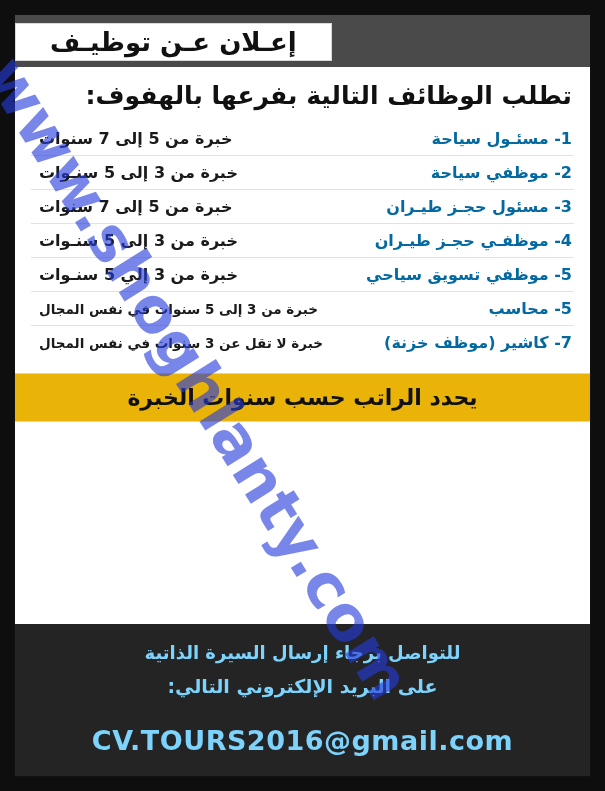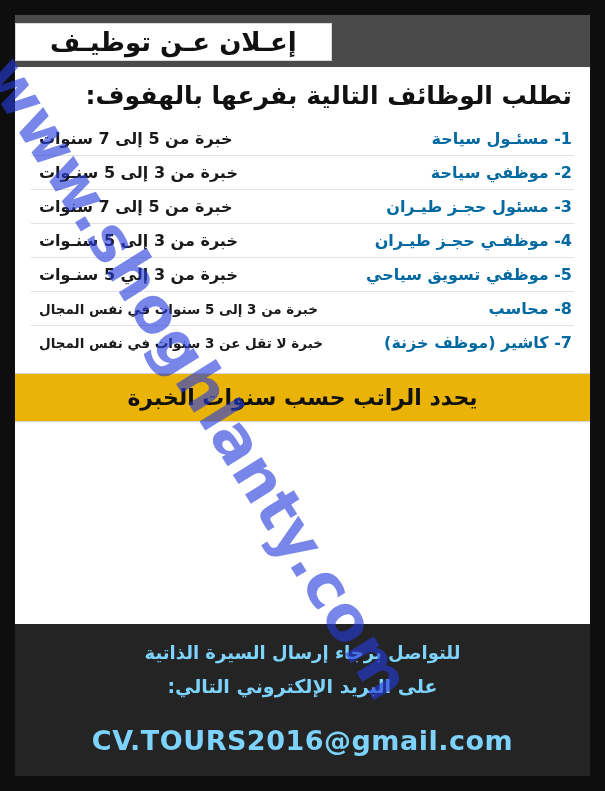--- a/index.html
+++ b/index.html
@@ -165,21 +165,21 @@
       <div class="job-title">4- موظفـي حجـز طيـران</div>
       <div class="job-exp">خبرة من 3 إلى 5 سنـوات</div>
     </div>
 
     <div class="job-row">
       <div class="job-title">5- موظفي تسويق سياحي</div>
       <div class="job-exp">خبرة من 3 إلي 5 سنـوات</div>
     </div>
 
     <div class="job-row">
-      <div class="job-title">8- محاسب</div>
+      <div class="job-title">5- محاسب</div>
       <div class="job-exp small">خبرة من 3 إلى 5 سنوات في نفس المجال</div>
     </div>
 
     <div class="job-row">
       <div class="job-title">7- كاشير (موظف خزنة)</div>
       <div class="job-exp small">خبرة لا تقل عن 3 سنوات في نفس المجال</div>
     </div>
 
   </div>
 

